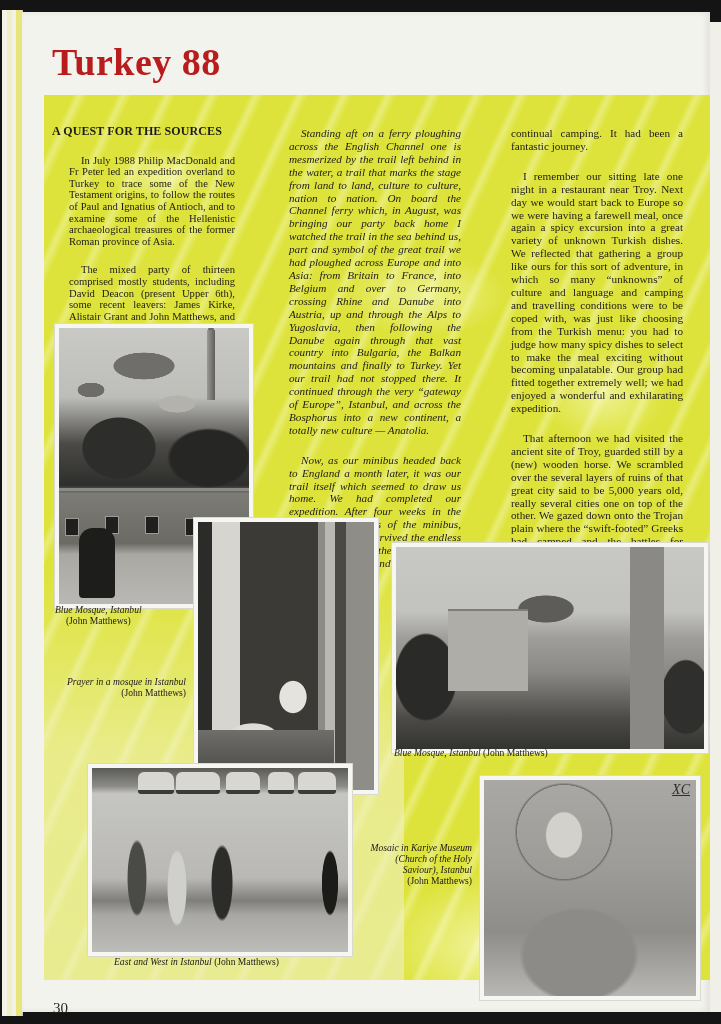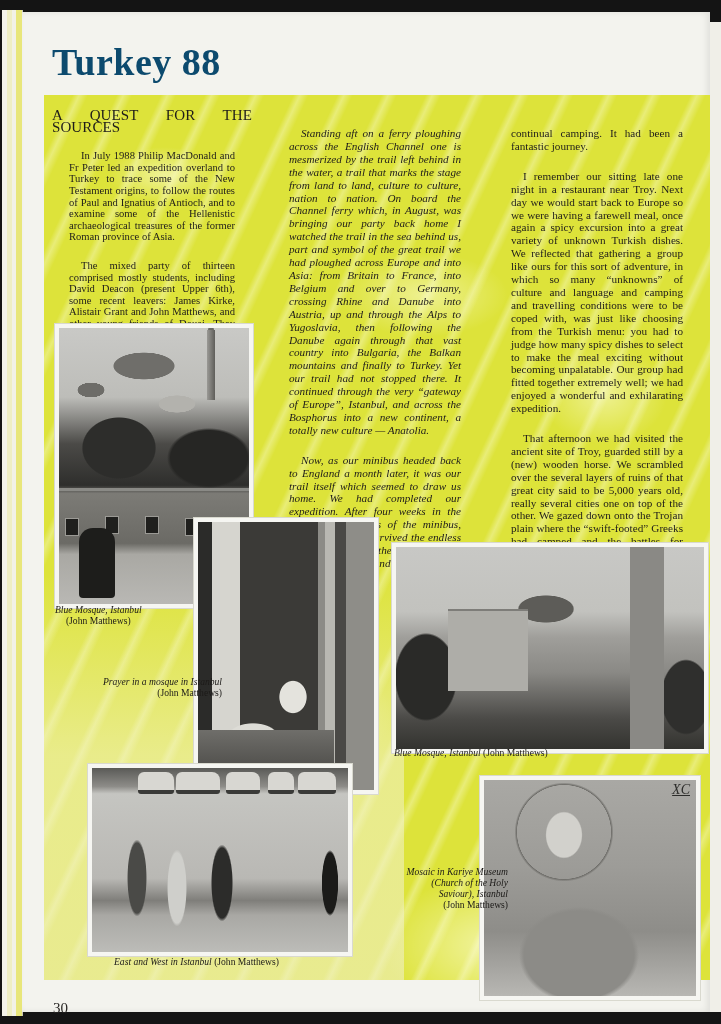--- a/index.html
+++ b/index.html
@@ -18,21 +18,21 @@
   
   .right-sliver { position: absolute; right: 0; top: 22px; width: 14px; bottom: 12px; background: #f0efe8; border-left: 1px solid #bdbcb2; }
   .page {
     position: absolute; left: 22px; top: 12px; width: 688px; height: 1000px;
     background: #f3f3ee;
     box-shadow: inset -3px 0 6px rgba(0,0,0,0.08);
   }
   .title {
     position: absolute; left: 30px; top: 28px;
     font-size: 38px; font-weight: bold; letter-spacing: 0.5px;
-    color: #0c4a6e; margin: 0;
+    color: #b91c1c; margin: 0;
   }
   
   .wash {
     position: absolute; left: 22px; top: 83px; width: 666px; height: 885px;
     background:
       radial-gradient(ellipse 80px 40px at 120px 80px, rgba(255,255,230,0.55), transparent 70%),
       radial-gradient(ellipse 120px 60px at 380px 200px, rgba(255,255,230,0.5), transparent 70%),
       radial-gradient(ellipse 90px 70px at 560px 300px, rgba(255,255,230,0.5), transparent 70%),
       radial-gradient(ellipse 140px 90px at 250px 620px, rgba(255,255,230,0.55), transparent 70%),
       radial-gradient(ellipse 160px 100px at 450px 850px, rgba(255,255,230,0.6), transparent 70%),
@@ -43,21 +43,21 @@
     position: absolute; left: 22px; top: 560px; width: 360px; height: 408px;
     background: linear-gradient(180deg, rgba(243,243,210,0) 0%, rgba(243,243,205,0.55) 45%, rgba(240,240,200,0.6) 100%);
   }
   .col {
     position: absolute; font-size: 11.2px; line-height: 12.9px;
     text-align: justify;
   }
   .col p { margin: 17px; text-indent: 12px; }
   .col p.noindent { text-indent: 0; }
   .col-1 { left: 30px; top: 98px; width: 200px; font-size: 10.6px; line-height: 11.6px; }
-  .col-1 h2 { font-size: 15px; font-weight: normal; margin: 0 0 10px 0; letter-spacing: 0.1px; }
+  .col-1 h2 { font-size: 12px; font-weight: bold; margin: 16px 0 10px 0; letter-spacing: 0.1px; }
   .col-2 { left: 250px; top: 98px; width: 206px; font-style: italic; }
   .col-3 { left: 472px; top: 98px; width: 206px; }
 
   .photo {
     position: absolute; background: #f6f6f2; padding: 4px;
     box-shadow: 0 0 0 1px #d9d9cf;
   }
   .photo .img {
     width: 100%; height: 100%; position: relative; overflow: hidden;
   }
@@ -118,21 +118,21 @@
     background:
       radial-gradient(ellipse 30px 38px at 80px 55px, #d2d1cc 58%, transparent 62%),
       radial-gradient(circle 55px at 80px 52px, transparent 85%, #6e6d69 86%, transparent 90%),
       radial-gradient(ellipse 100px 80px at 95px 175px, #8c8b87 55%, transparent 60%),
       linear-gradient(180deg, #a9a8a4 0%, #9d9c98 40%, #8e8d89 70%, #b8b7b3 100%);
   }
   .mosaic-letters { position: absolute; right: 6px; top: 2px; font-size: 14px; color: #2c2c2a; font-style: italic; text-decoration: underline; }
 
   .caption { position: absolute; font-size: 9.6px; line-height: 11px; color: #1c1a18; text-align: center; }
   .caption i { font-style: italic; }
-  .cap-right { text-align: right; padding-left: 36px; }
+  .cap-right { text-align: right; }
   .page-number { position: absolute; left: 31px; top: 976px; font-size: 15px; color: #2a2826; margin-top: 12px; }
 </style>
 </head>
 <body>
 
 <div class="edge e1"></div>
 <div class="edge e2"></div>
 <div class="edge e3"></div>
 <div class="edge e4"></div>
 <div class="right-sliver"></div>
@@ -207,21 +207,21 @@
   <div class="caption" style="left:64px;top:944px;margin-left:28px;">
     <i>East and West in Istanbul</i>
     <span>(John Matthews)</span>
   </div>
 
   <div class="photo ph-mosaic">
     <div class="img">
       <span class="mosaic-letters">XC</span>
     </div>
   </div>
-  <div class="caption cap-right" style="left:322px;top:830px;width:128px;margin-top:24px;">
+  <div class="caption cap-right" style="left:322px;top:830px;width:128px;">
     <i>Mosaic in Kariye Museum</i><br>
     <i>(Church of the Holy</i><br>
     <i>Saviour), Istanbul</i><br>
     <span>(John Matthews)</span>
   </div>
 
   <div class="page-number">30</div>
 </div>
 
 </body></html>

